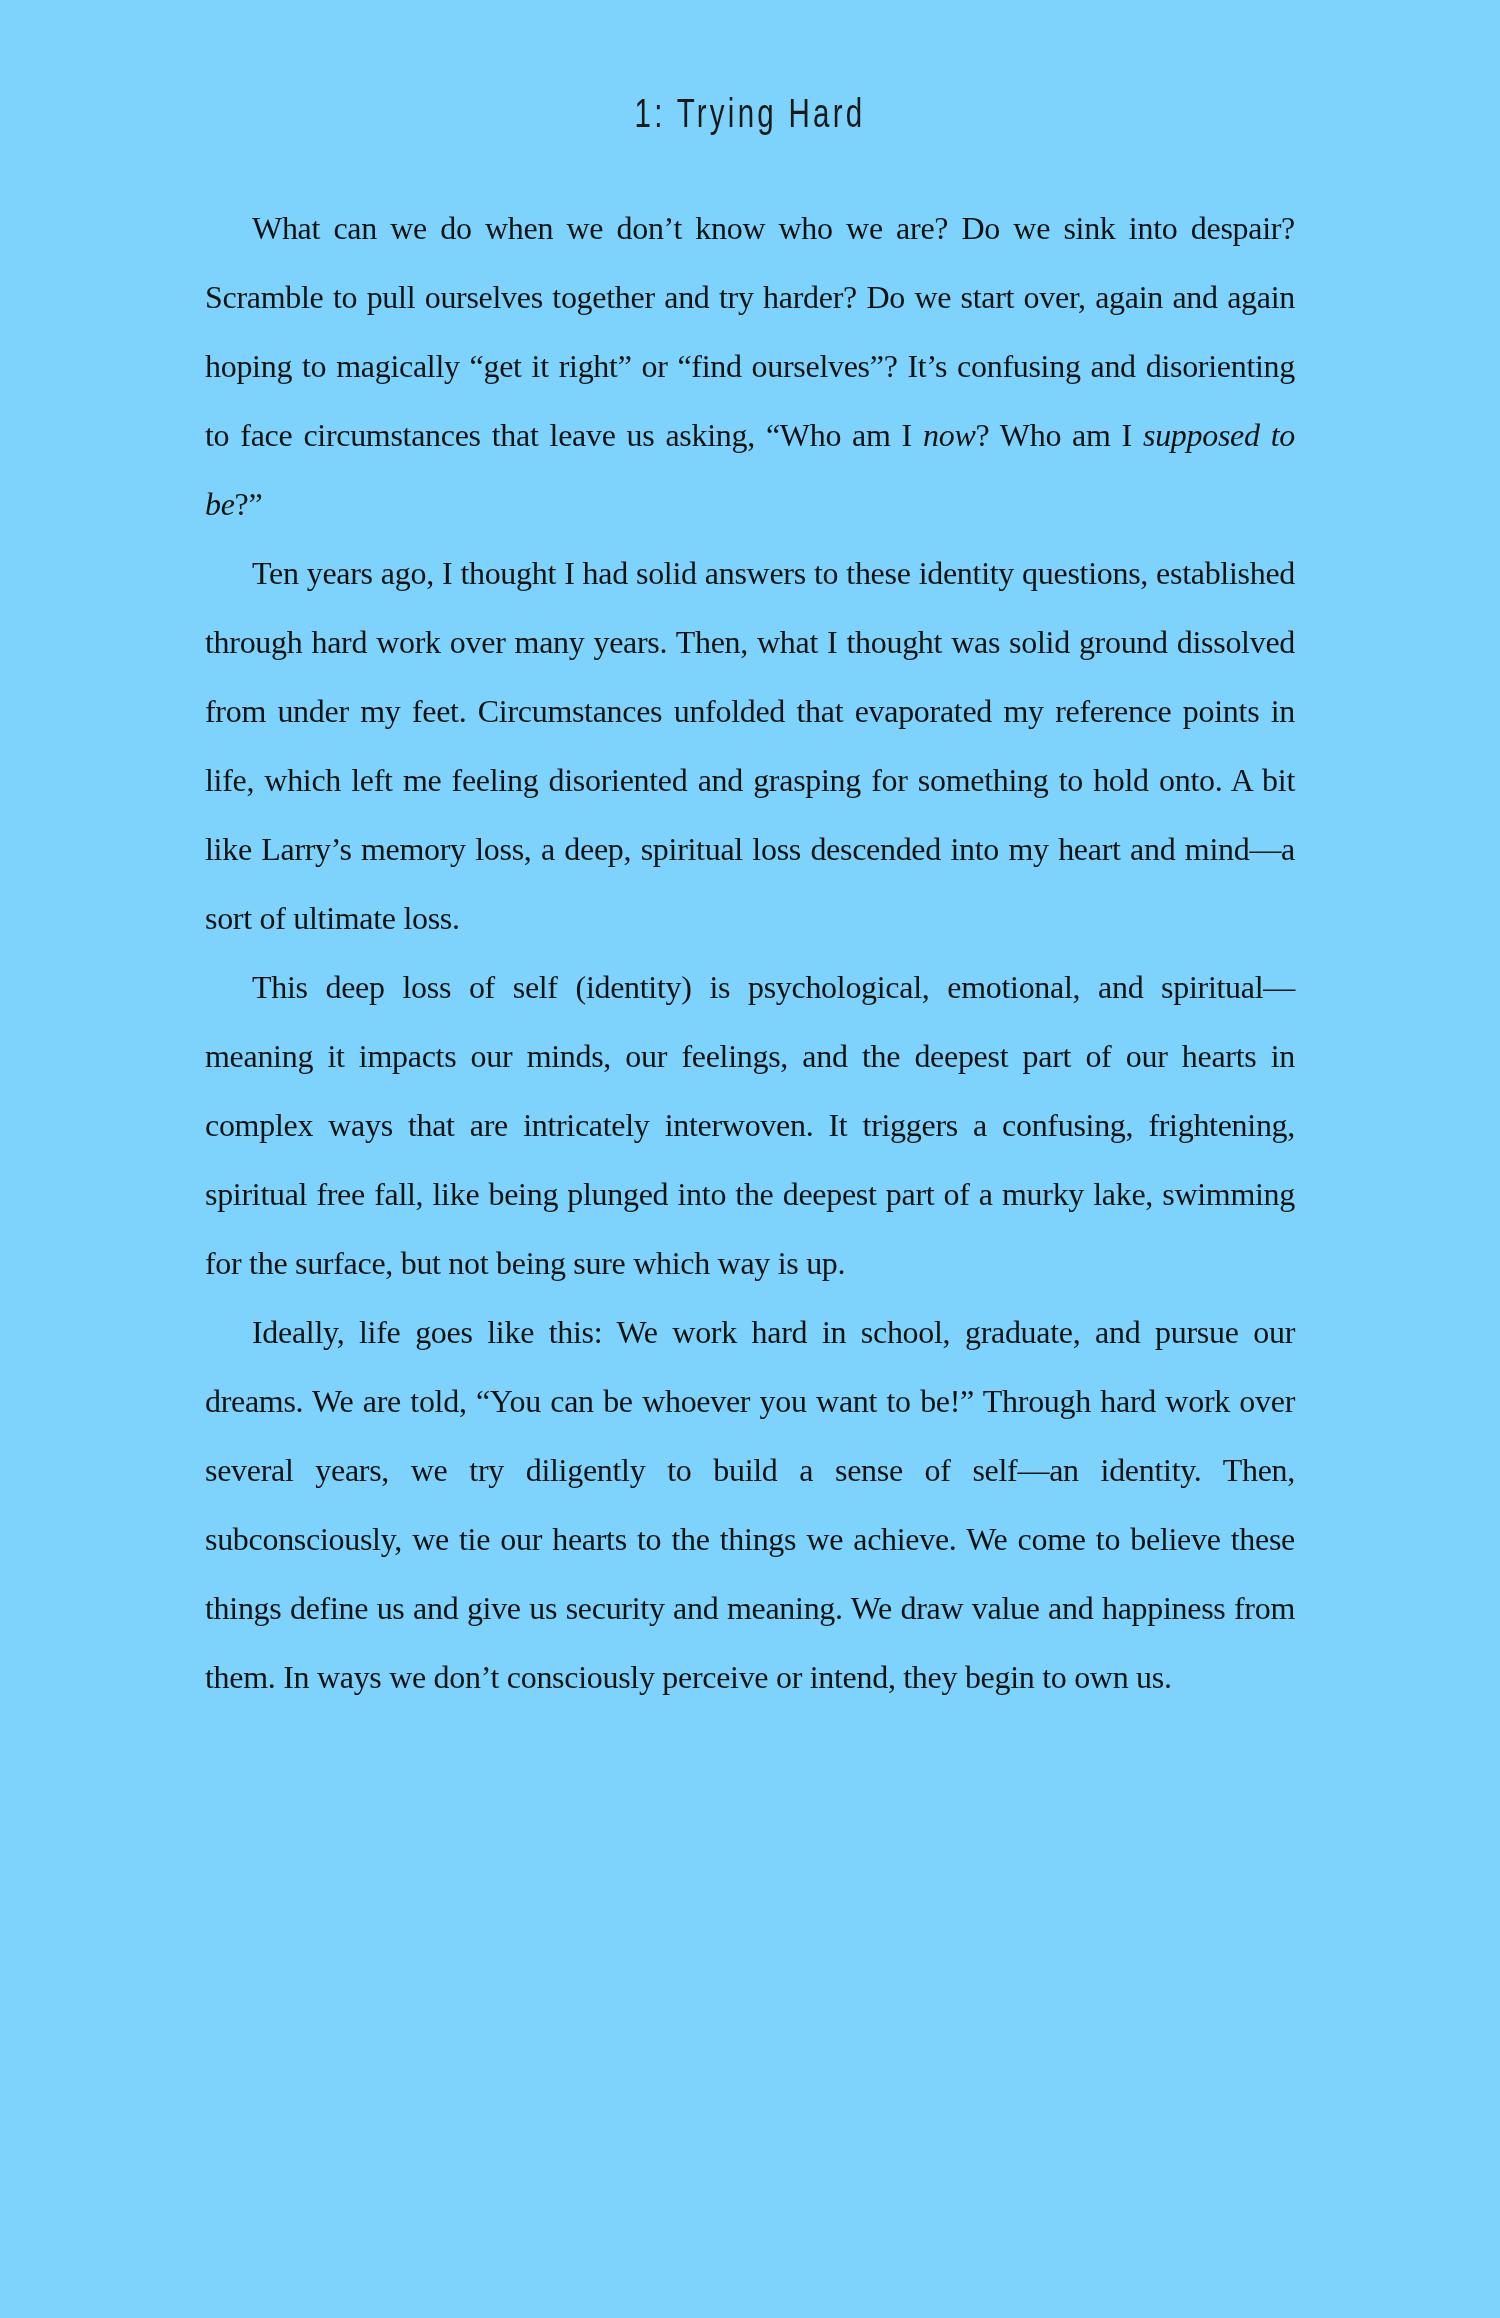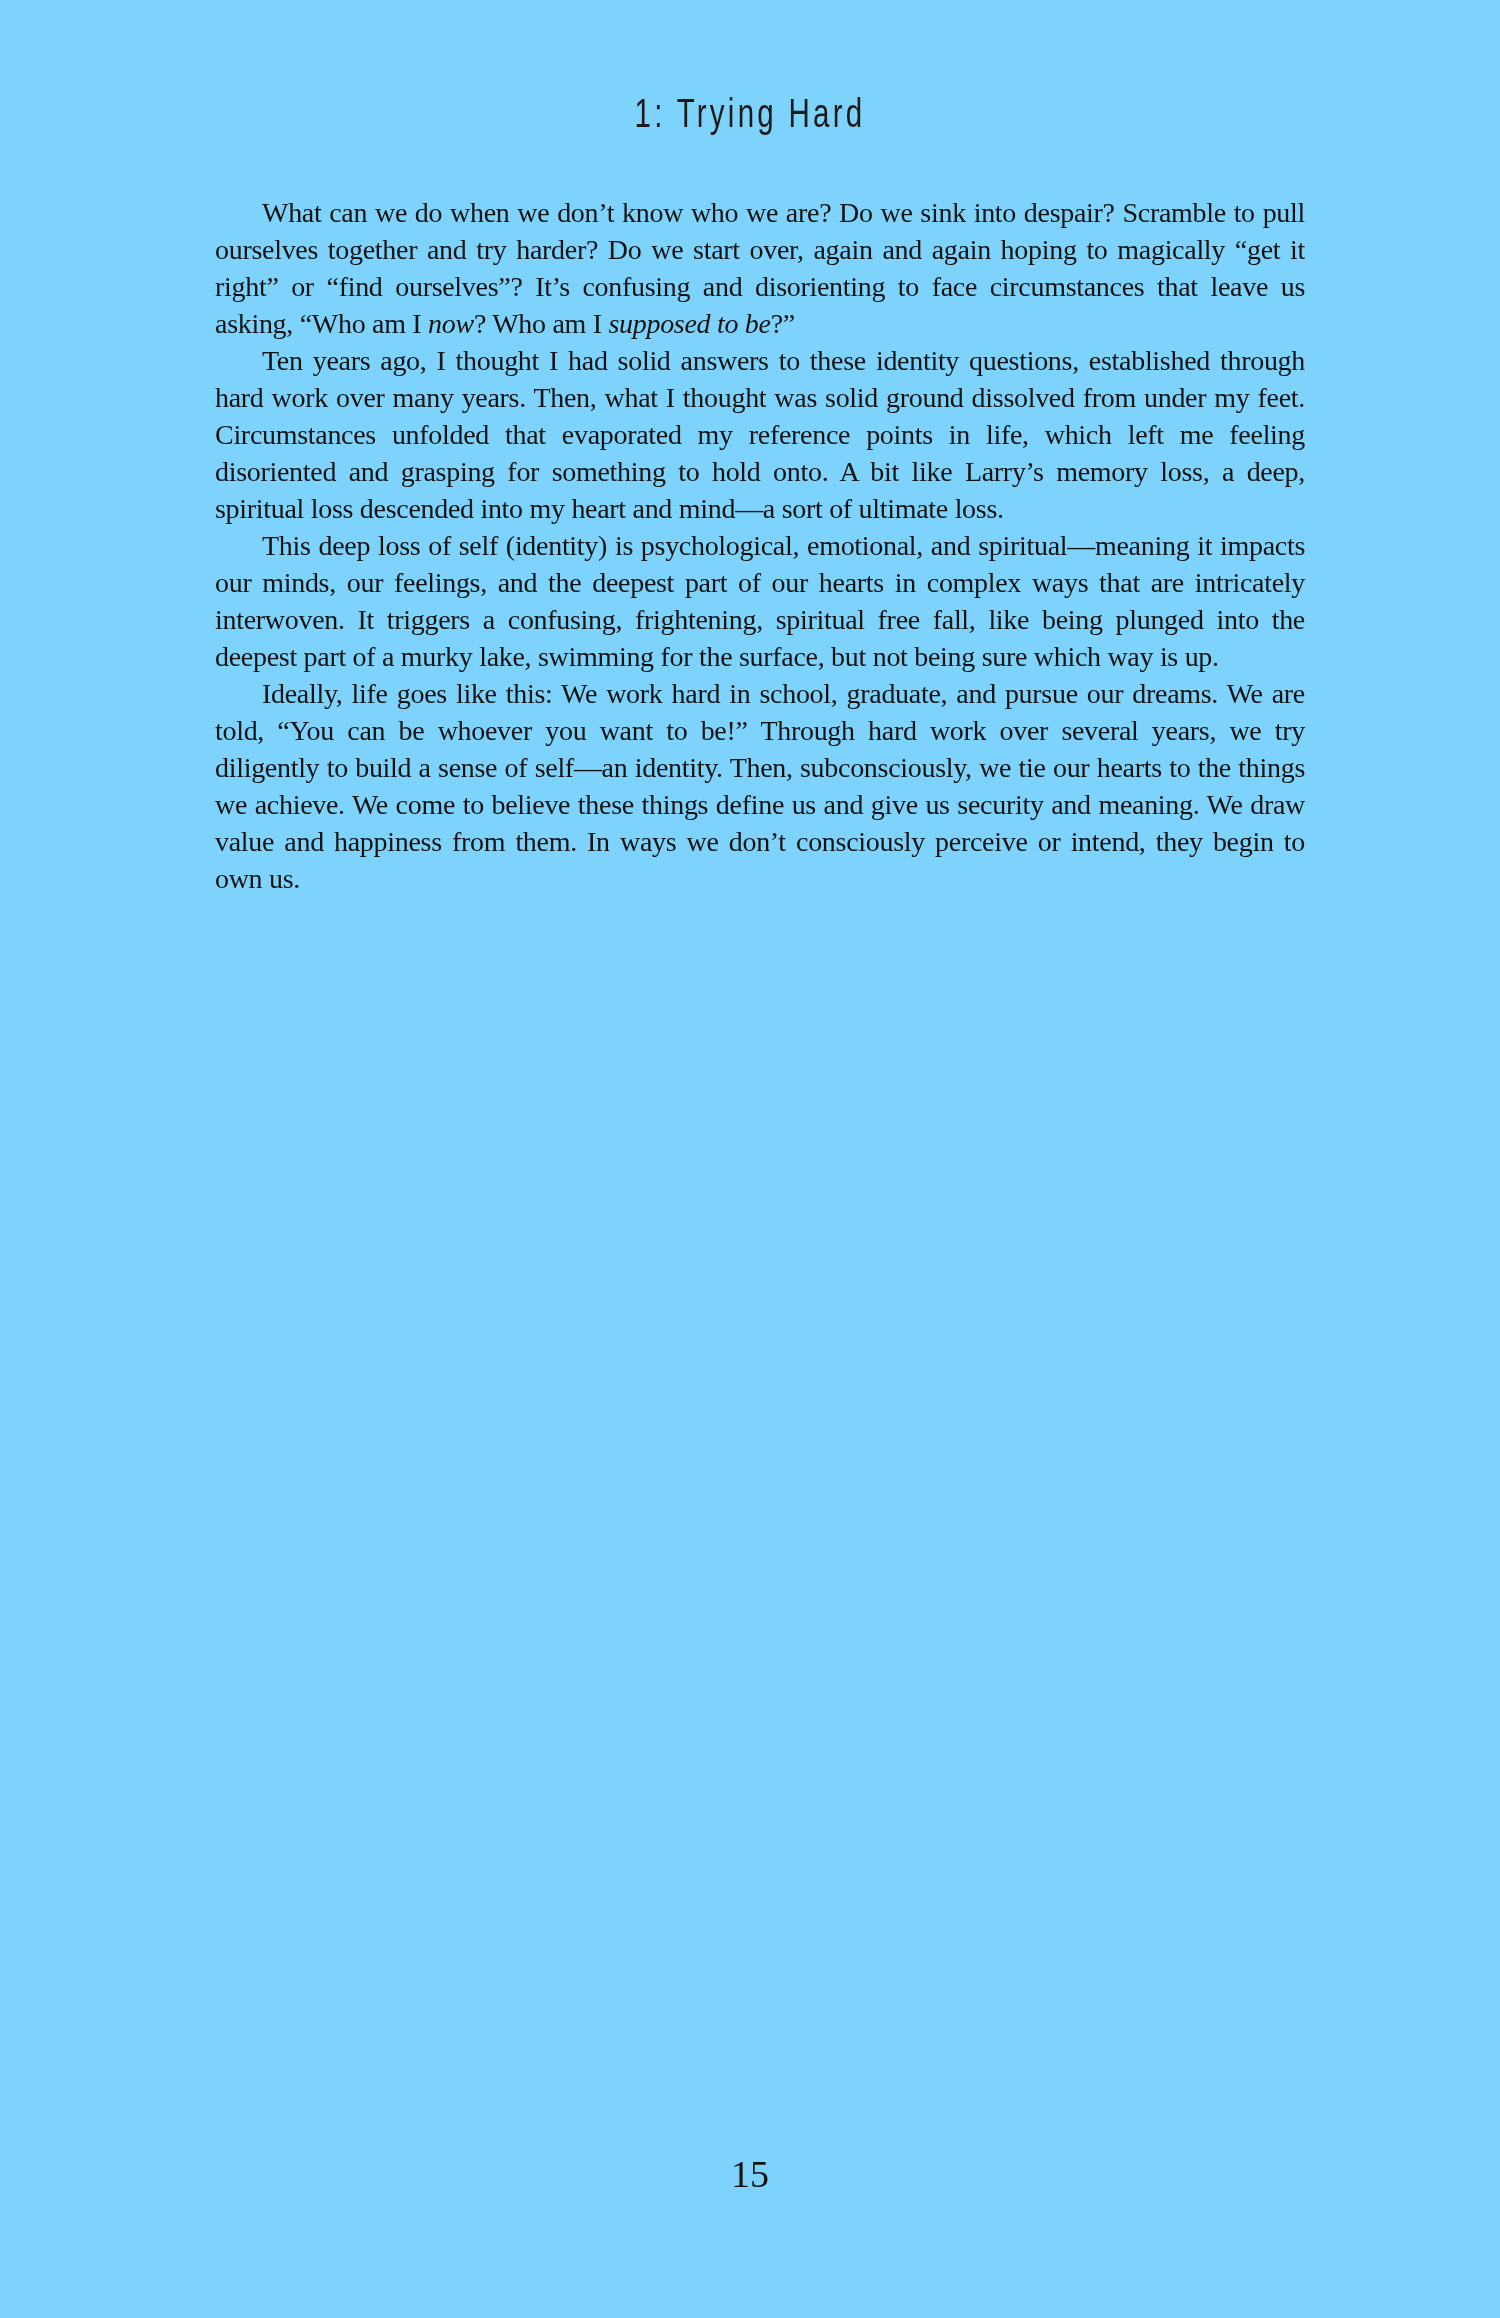--- a/index.html
+++ b/index.html
@@ -30,24 +30,24 @@
     letter-spacing: 4.5px;
     color: #1a1a1a;
     transform: scaleX(0.72);
     transform-origin: 50% 50%;
     white-space: nowrap;
   }
   
   .body-text {
     position: absolute;
     top: 194px;
-    left: 215px;
+    left: 205px;
     width: 1090px;
-    font-size: 28px;
-    line-height: 37px;
+    font-size: 32px;
+    line-height: 69px;
     letter-spacing: -0.3px;
     text-align: justify;
   }
   .para {
     margin: 0;
     padding: 0;
     text-indent: 47px;
   }
   .para em {
     font-style: italic;
@@ -77,15 +77,14 @@
 
     <p class="para"><span>Ten years ago, I thought I had solid answers to these identity questions, established through hard work over many years. Then, what I thought was solid ground dissolved from under my feet. Circumstances unfolded that evaporated my reference points in life, which left me feeling disoriented and grasping for something to hold onto. A bit like Larry’s memory loss, a deep, spiritual loss descended into my heart and mind—a sort of ultimate loss.</span></p>
 
     <p class="para"><span>This deep loss of self (identity) is psychological, emotional, and spiritual—meaning it impacts our minds, our feelings, and the deepest part of our hearts in complex ways that are intricately interwoven. It triggers a confusing, frightening, spiritual free fall, like being plunged into the deepest part of a murky lake, swimming for the surface, but not being sure which way is up.</span></p>
 
 
     <p class="para"><span>Ideally, life goes like this: We work hard in school, graduate, and pursue our dreams. We are told, “You can be whoever you want to be!” Through hard work over several years, we try diligently to build a sense of self—an identity. Then, subconsciously, we tie our hearts to the things we achieve. We come to believe these things define us and give us security and meaning. We draw value and happiness from them. In ways we don’t consciously perceive or intend, they begin to own us.</span></p>
 
   </div>
 
-  <div class="folio">15</div>
 
 </div>
 
 </body></html>

